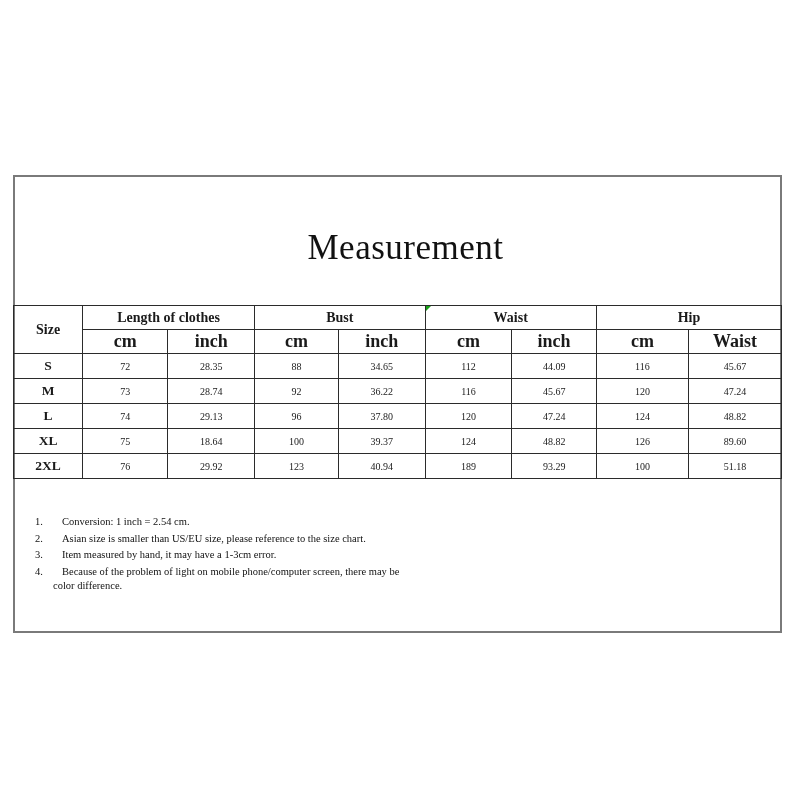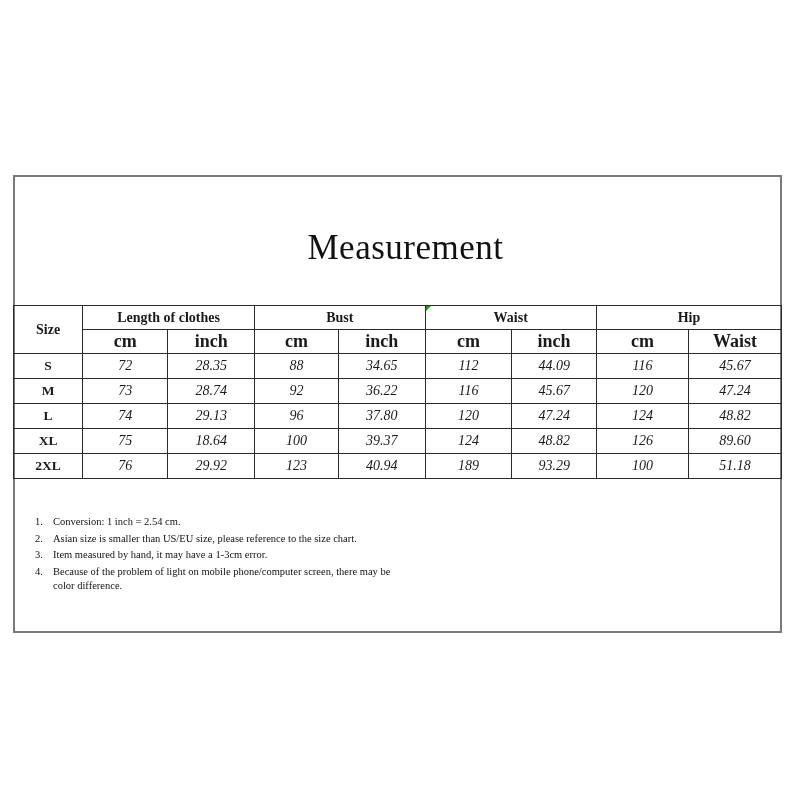--- a/index.html
+++ b/index.html
@@ -23,21 +23,21 @@
   }
   .size-table th,.size-table td{
     border:1.6px solid #2b2b2b;
     text-align:center;vertical-align:middle;
     padding:0;overflow:hidden;white-space:nowrap;
   }
   .size-table tr.group-row th{height:23px;font-size:14px;font-weight:bold;}
   .size-table tr.sub-row th{height:23px;font-size:18px;font-weight:bold;}
   .size-table tr.data-row{height:25px;}
   .size-table tr.data-row th{font-size:13.5px;font-weight:bold;}
-  .size-table tr.data-row td{font-size:14px;font-weight:normal;font-style:italic;}
+  .size-table tr.data-row td{font-size:10px;font-weight:normal;}
   .corner-cell{position:relative;}
   .flag-cell{position:relative;}
   .corner-marker{
     position:absolute;top:-3px;left:-1px;width:0;height:0;
     border-top:9px solid #16a016;border-right:9px solid transparent;
   }
   .tips{
     position:absolute;left:35px;top:505px;width:410px;
   }
   .tips-heading{
@@ -49,21 +49,21 @@
   }
   ol.tips-list li{
     counter-increment:tip;position:relative;
     padding-left:18px;margin-bottom:2px;
     font-size:10.5px;line-height:14.5px;text-align:justify;color:#111111;
   }
   ol.tips-list li::before{
     content:counter(tip) ".";
     position:absolute;left:0;top:0;
   }
-  ol.tips-list li .tip-text{white-space:pre-line;}
+  ol.tips-list li .tip-text{white-space:pre-line;margin-left:9px;}
 </style>
 </head>
 <body>
 
 <div class="sheet"></div>
 
 <h1 class="title">Measurement</h1>
 
 <table class="size-table">
   <colgroup>

